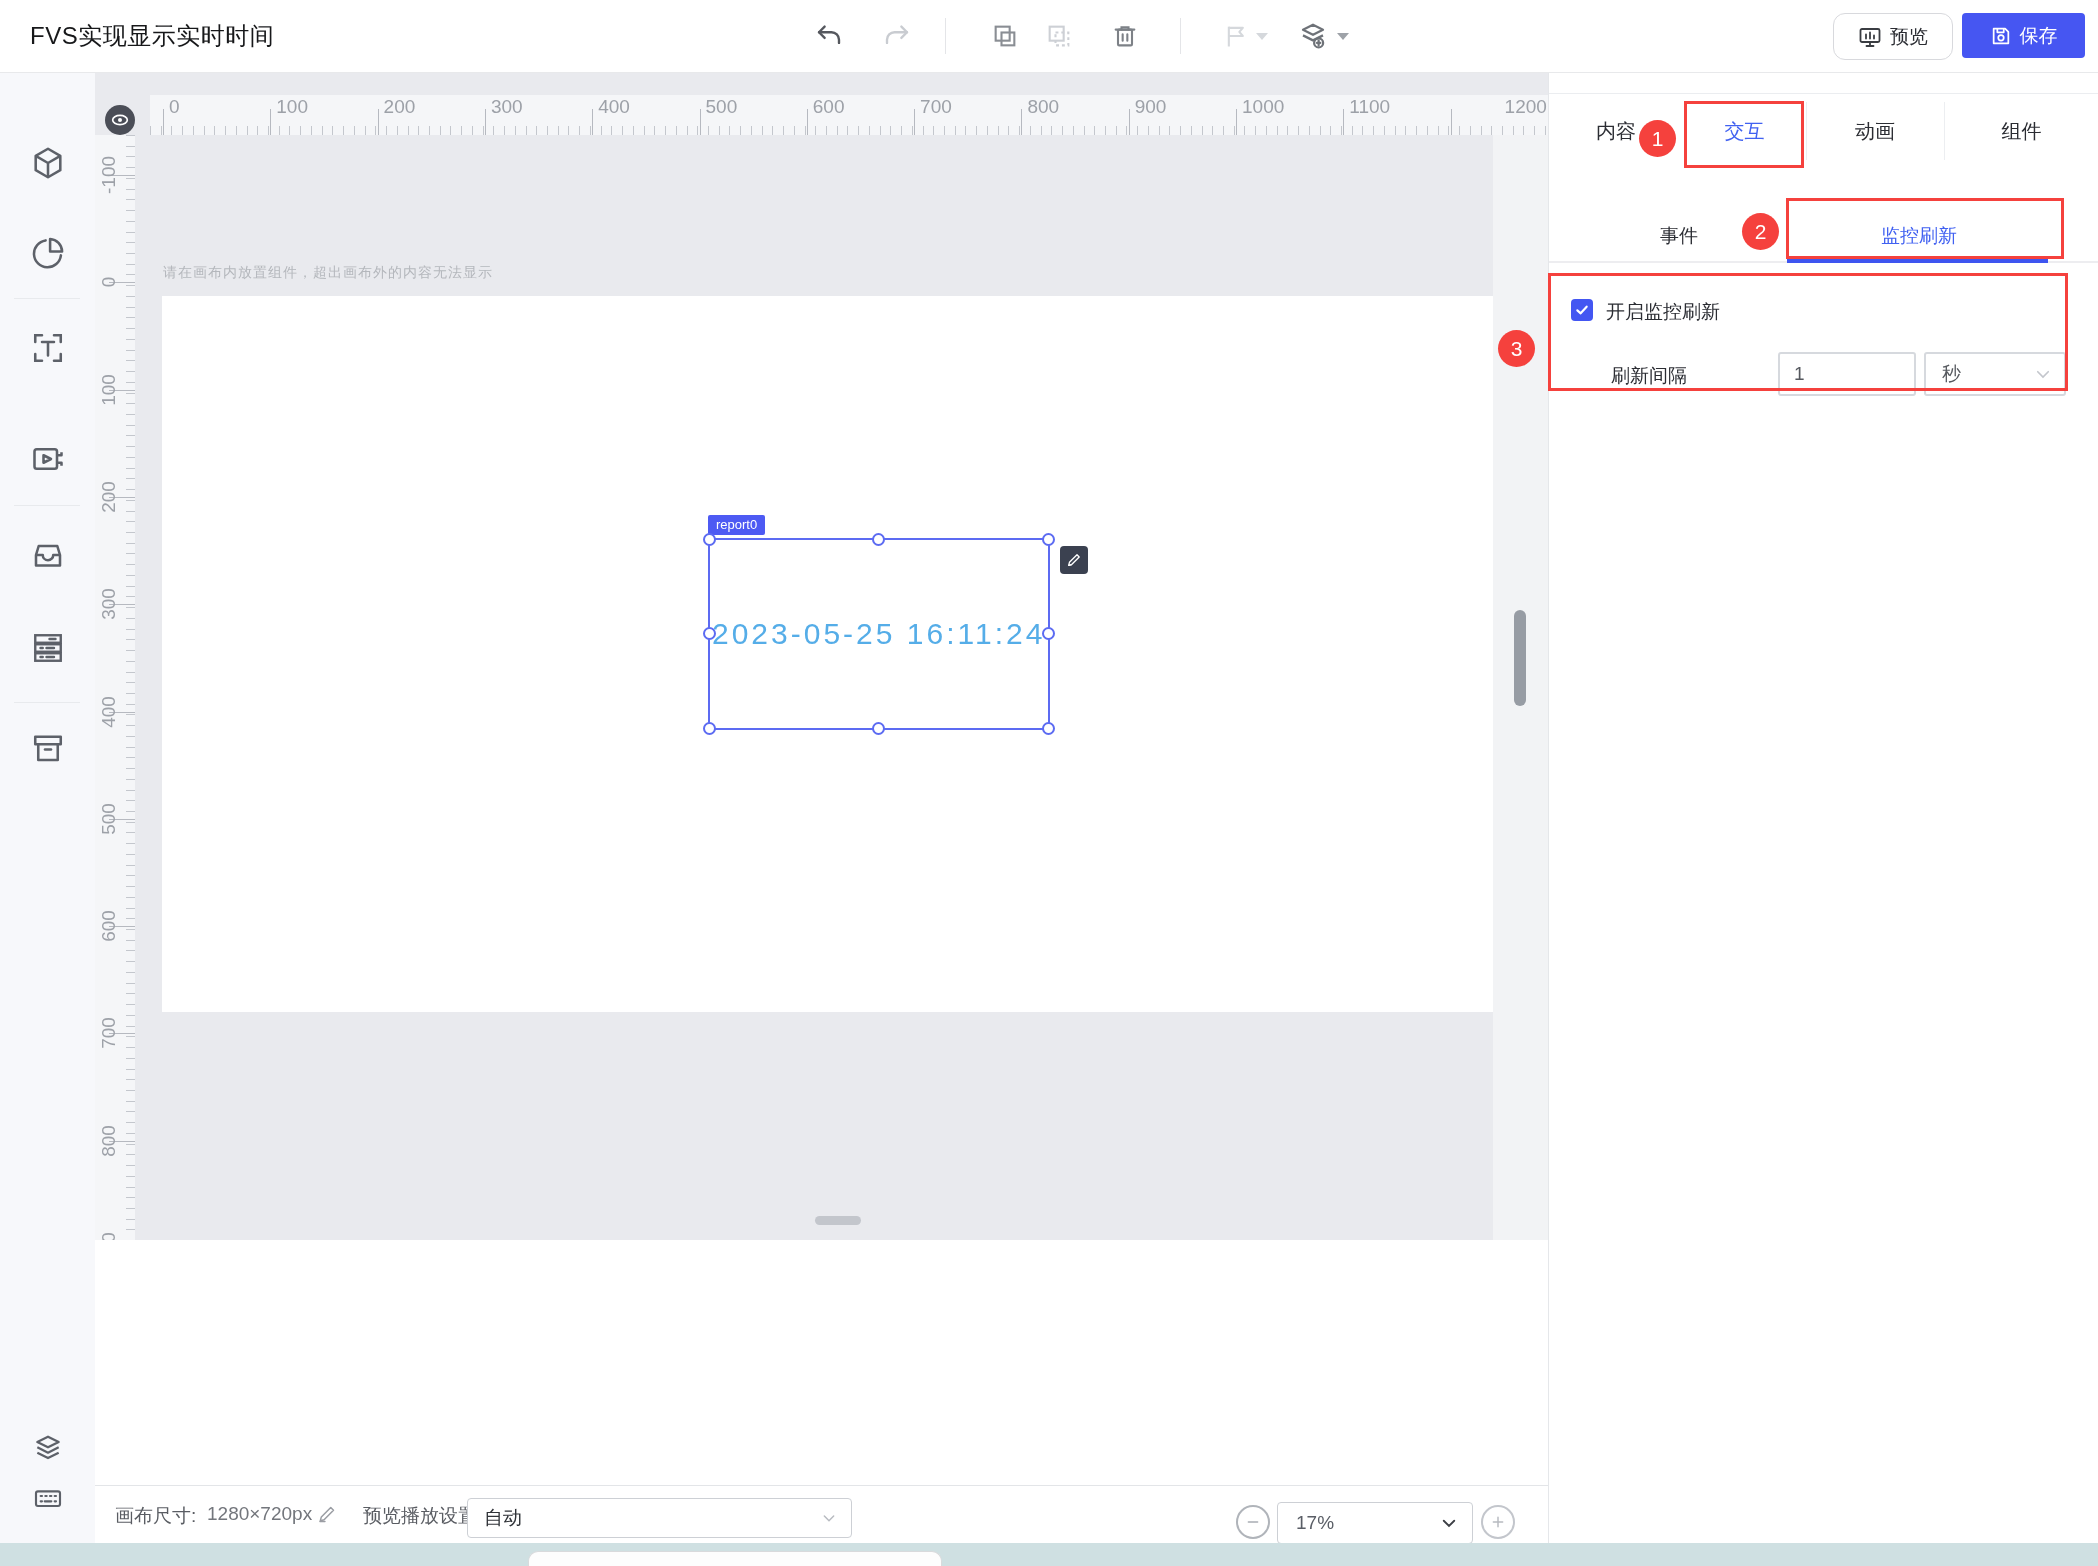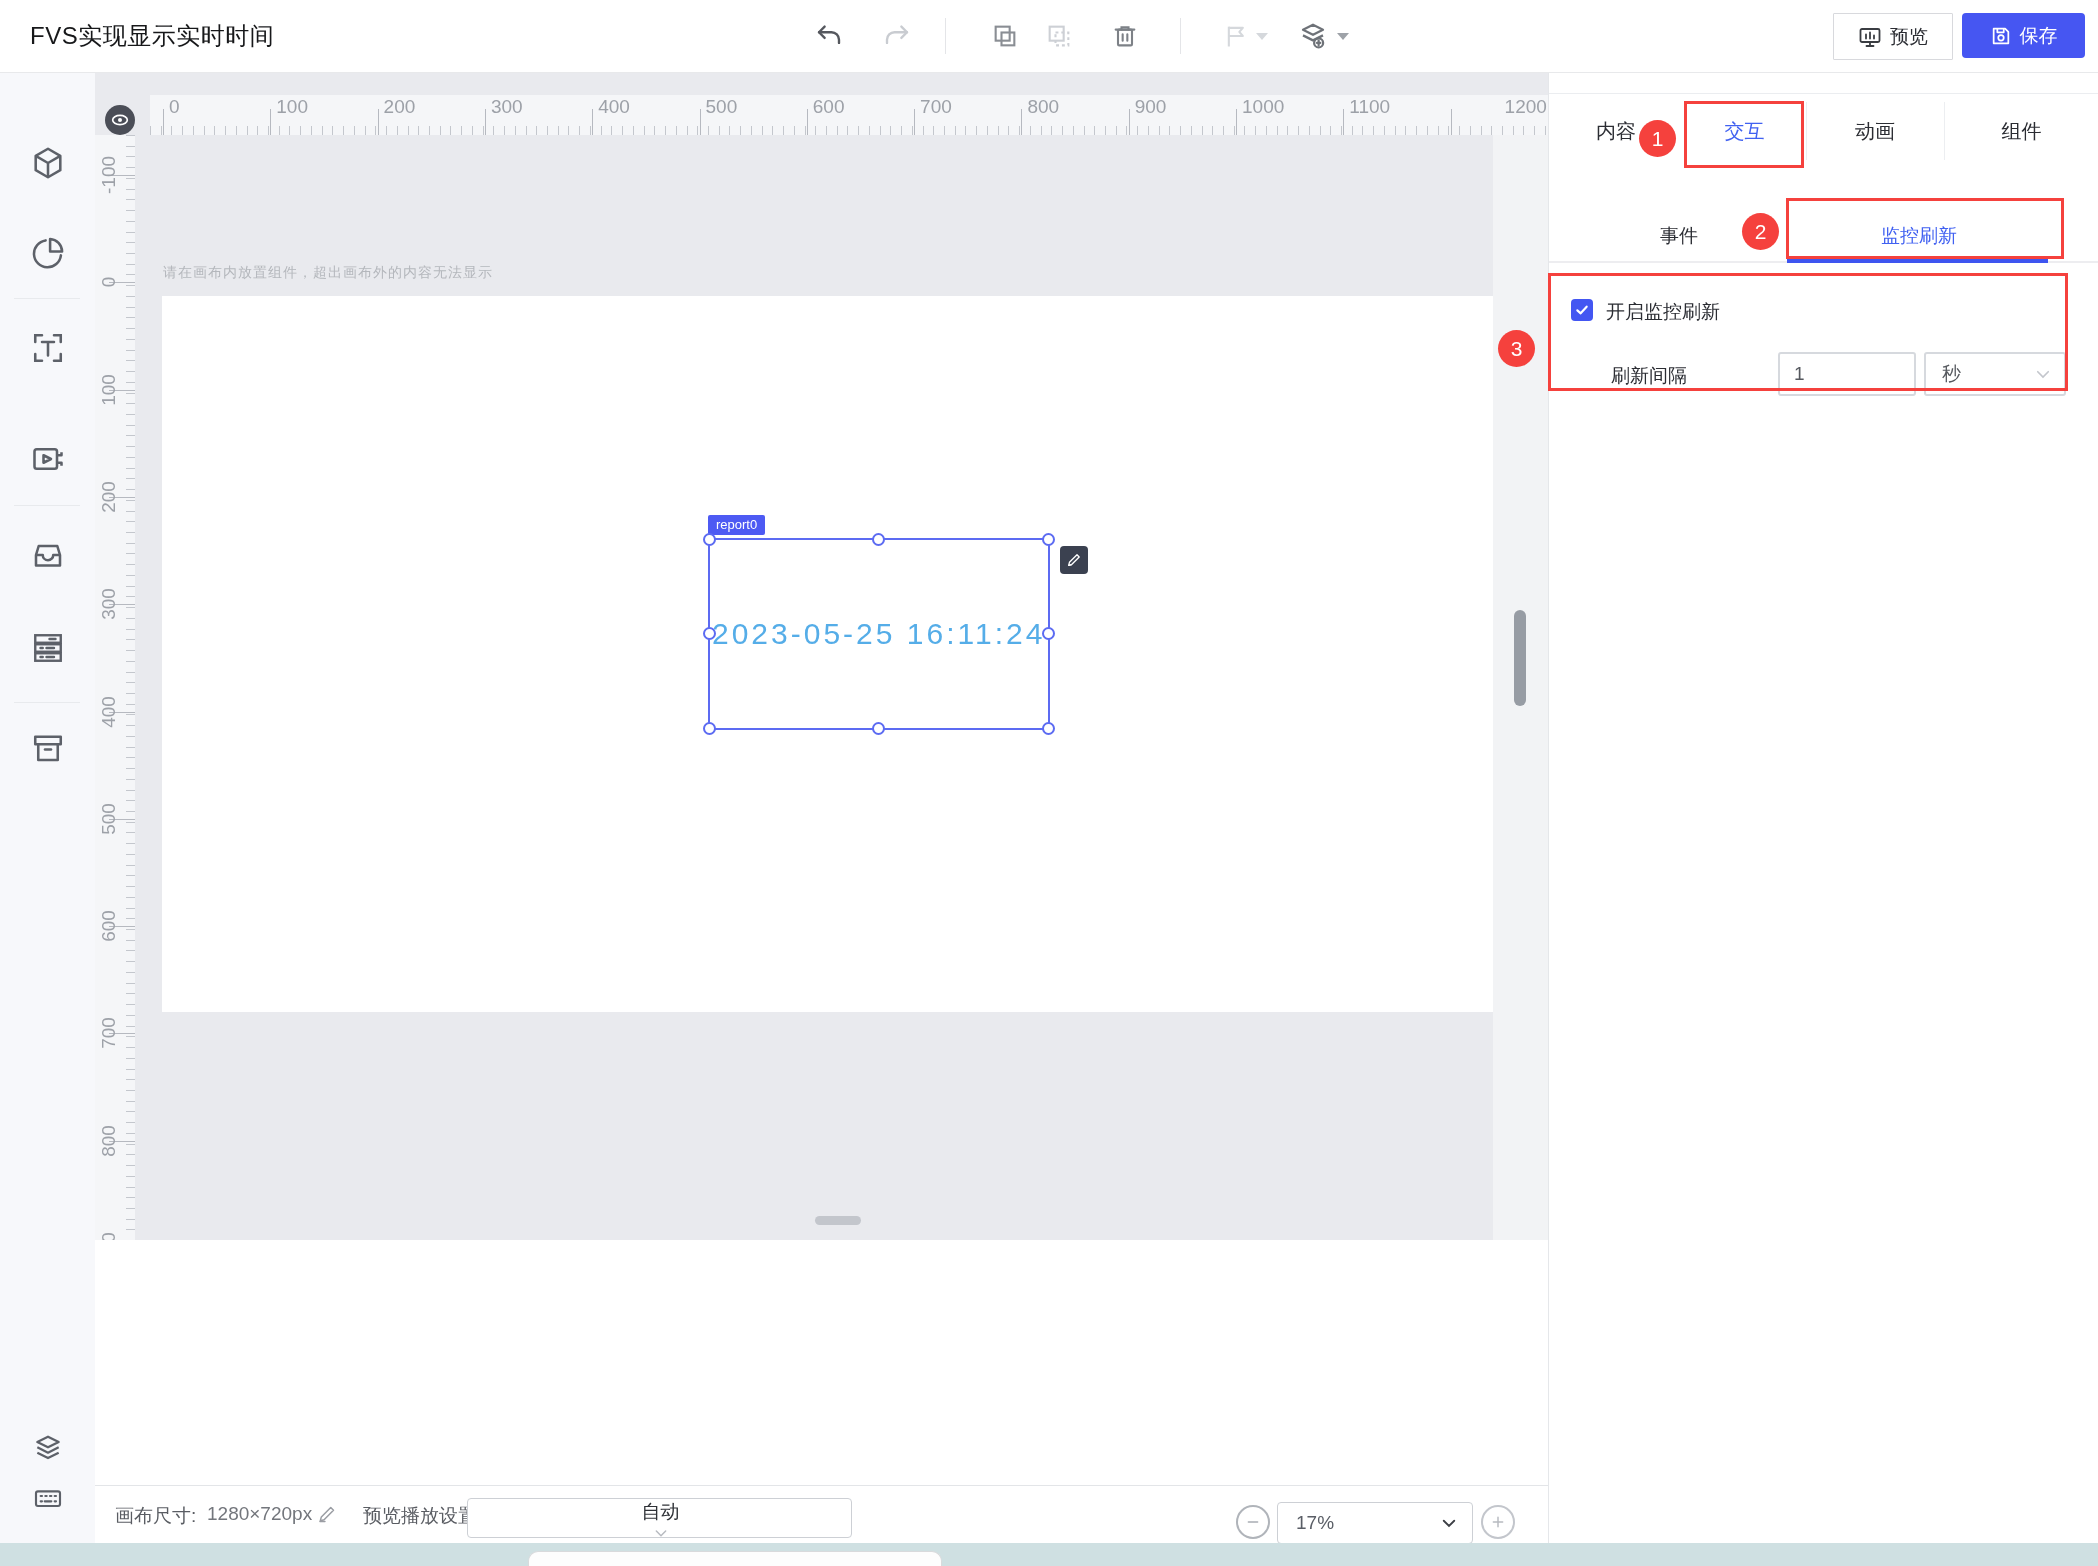--- a/index.html
+++ b/index.html
@@ -6,21 +6,21 @@
   body{font-family:"Liberation Sans","DejaVu Sans",sans-serif;-webkit-font-smoothing:antialiased;}
   #stage{position:relative;width:2098px;height:1566px;overflow:hidden;background:#fff;text-decoration:underline;}
   .abs{position:absolute;}
   svg{display:block;}
   
   #topbar{left:0;top:0;width:2098px;height:72px;background:#fff;border-bottom:1px solid #e8e9eb;z-index:30;}
   .title{left:30px;top:0;height:72px;display:flex;align-items:center;font-size:24px;color:#17181a;font-weight:500;letter-spacing:.5px;}
   .tool-ic{width:34px;height:34px;top:19px;display:flex;align-items:center;justify-content:center;cursor:pointer;}
   .tb-sep{top:18px;width:1px;height:36px;background:#e4e5e8;}
   .caret{width:0;height:0;border-left:6px solid transparent;border-right:6px solid transparent;border-top:7px solid #9ea2a8;top:33px;}
-  .btn-preview{left:1833px;top:13px;width:118px;height:45px;border:1px solid #d8d9dd;border-radius:1px;background:#fff;display:flex;align-items:center;justify-content:center;gap:8px;font-size:19px;color:#2b2d33;cursor:pointer;}
+  .btn-preview{left:1833px;top:13px;width:118px;height:45px;border:1px solid #d8d9dd;border-radius:12px;background:#fff;display:flex;align-items:center;justify-content:center;gap:8px;font-size:19px;color:#2b2d33;cursor:pointer;}
   .btn-save{left:1962px;top:13px;width:123px;height:45px;border-radius:4px;display:flex;align-items:center;justify-content:center;gap:8px;font-size:19px;color:#fff;cursor:pointer;}
   
   #leftrail{left:0;top:72px;width:95px;height:1471px;background:#f7f8fb;z-index:20;}
   .rail-ic{left:27px;width:42px;height:42px;display:flex;align-items:center;justify-content:center;color:#5d6169;cursor:pointer;}
   .rail-sep{left:14px;width:66px;height:1px;background:#e8eaed;}
   
   #workspace{left:95px;top:72px;width:1453px;height:1168px;background:#e9eaee;overflow:hidden;}
   .ruler{background:#f5f6f8;overflow:hidden;}
   .h-minor{position:absolute;left:0;right:0;bottom:0;height:9px;background:repeating-linear-gradient(to right,#c4c7cd 0 1px,transparent 1px 10.73px);}
   .v-minor{position:absolute;top:0;bottom:0;right:0;width:9px;background:repeating-linear-gradient(to bottom,#c4c7cd 0 1px,transparent 1px 10.73px);}
@@ -352,21 +352,21 @@
   <div id="footbar" class="abs">
     <span class="abs f-label" style="left:20px;top:17px;">画布尺寸:</span>
     <span class="abs f-label" style="left:112px;top:17px;color:#73767c;">1280×720px</span>
     <span class="abs" style="left:222px;top:18px;">
         <svg width="20" height="20" viewBox="0 0 24 24" fill="none" stroke="#9a9da3" stroke-width="1.8" stroke-linejoin="round">
           <path d="M4 20l1.2-4.5L16.5 4.2l3.3 3.3L8.5 18.8z"></path>
           <path d="M3.5 21h6" stroke-linecap="round"></path>
         </svg>
       </span>
     <span class="abs f-label" style="left:268px;top:17px;">预览播放设置:</span>
-    <div class="abs f-select" style="left:372px;top:12px;width:385px;height:40px;padding:0 14px 0 16px;flex-direction:column;">
+    <div class="abs f-select" style="left:372px;top:12px;width:385px;height:40px;padding:0 14px 0 16px;">
       <span>自动</span>
       <span>
           <svg width="16" height="16" viewBox="0 0 24 24" fill="none" stroke="#b7bac0" stroke-width="2.2" stroke-linecap="round">
             <path d="M5 9l7 7 7-7"></path>
           </svg>
         </span>
     </div>
     <div class="abs zoomcirc" style="left:1141px;top:19px;">
       <span>
           <svg width="16" height="16" viewBox="0 0 24 24" fill="none" stroke="#a9adb4" stroke-width="2.2" stroke-linecap="round">

